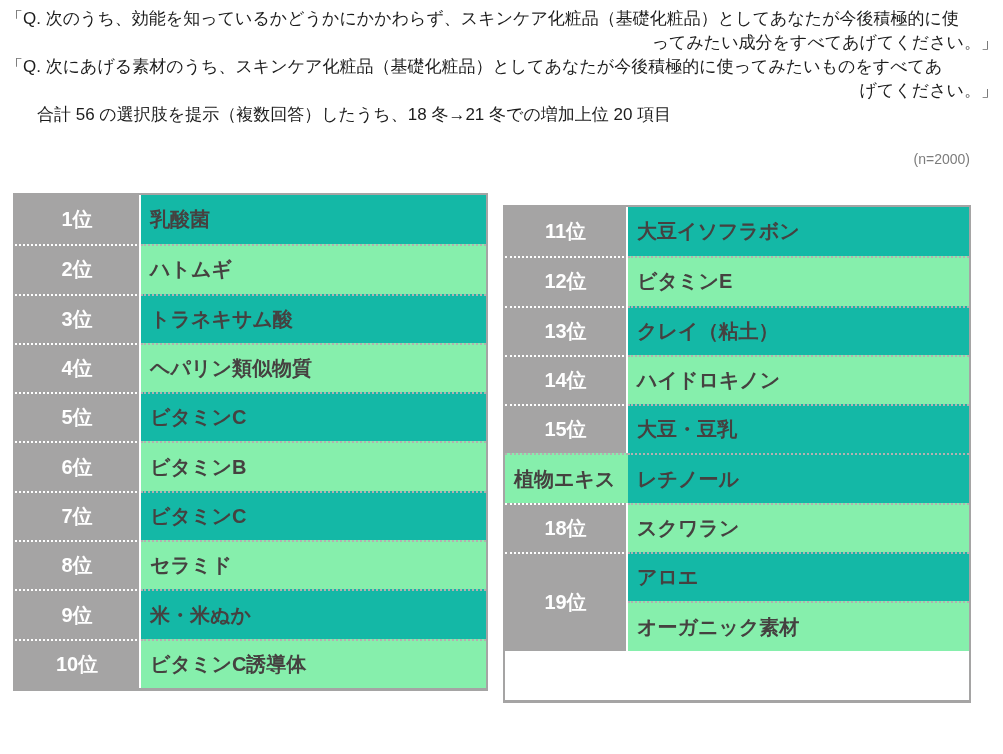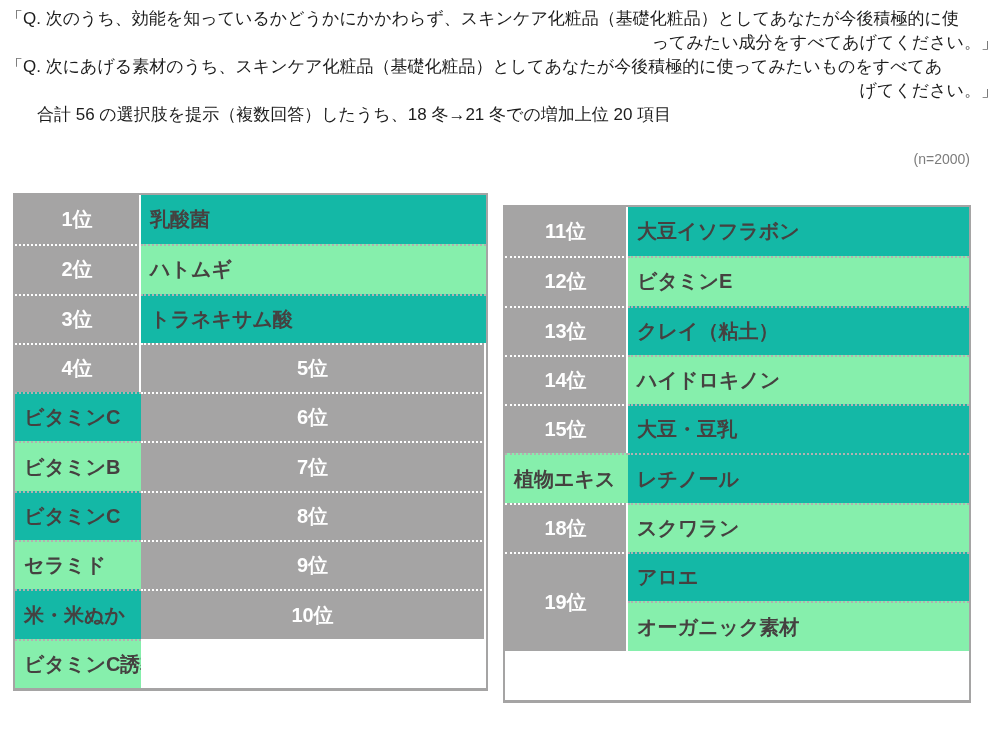--- a/index.html
+++ b/index.html
@@ -97,20 +97,21 @@
     <div class="rank first">1位</div>
     <div class="item first shade">乳酸菌</div>
 
     <div class="rank">2位</div>
     <div class="item">ハトムギ</div>
 
     <div class="rank">3位</div>
     <div class="item shade">トラネキサム酸</div>
 
     <div class="rank">4位</div>
+    <div class="item">ヘパリン類似物質</div>
 
     <div class="rank">5位</div>
     <div class="item shade">ビタミンC</div>
 
     <div class="rank">6位</div>
     <div class="item">ビタミンB</div>
 
     <div class="rank">7位</div>
     <div class="item shade">ビタミンC</div>
 

